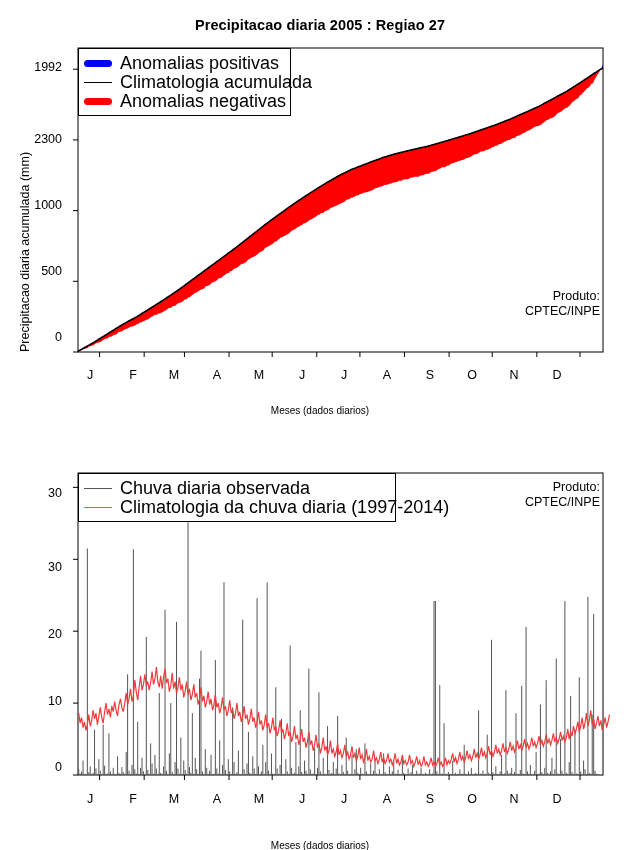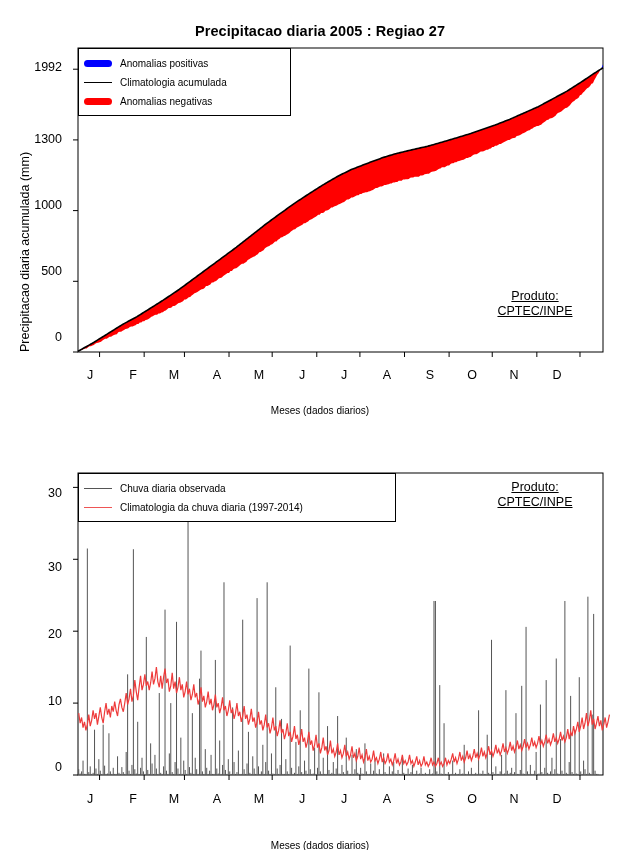--- a/index.html
+++ b/index.html
@@ -30,21 +30,21 @@
 
   .chart-title {
     position: absolute;
     left: 0;
     width: 640px;
     text-align: center;
     font-size: 14.5px;
     font-weight: bold;
     letter-spacing: 0.1px;
   }
-  #title-top { top: 17px; margin-top: 6px; }
+  #title-top { top: 17px; }
 
   .plot-svg {
     position: absolute;
     left: 0;
     top: 0;
   }
 
   .axis-title-x {
     position: absolute;
     width: 640px;
@@ -66,24 +66,23 @@
   }
   .tick-label.y {
     text-align: right;
   }
   .tick-label.x {
     text-align: center;
   }
   .produto {
     position: absolute;
     font-size: 12.5px;
-    text-align: center;
+    text-align: right;
     line-height: 15px;
     white-space: nowrap;
-    text-decoration: underline;
   }
   .legend-box {
     position: absolute;
     background: #ffffff;
     border: 1px solid #000000;
     box-sizing: border-box;
   }
   .legend-row {
     display: flex;
     align-items: center;
@@ -101,42 +100,42 @@
     height: 7px;
     border-radius: 4px;
   }
   .legend-swatch-thin {
     width: 28px;
     height: 0;
     border-top-width: 1.3px;
     border-top-style: solid;
   }
   .legend-label {
-    font-size: 10px;
+    font-size: 18px;
     white-space: nowrap;
     padding-left: 3px;
   }
 </style>
 </head>
 <body>
 
 <div id="page">
 
   <div class="panel" id="panel-top">
 
     <div class="chart-title" id="title-top">Precipitacao diaria 2005 : Regiao 27</div>
 
     <div class="axis-title-y" style="left:18px; top:352px;">Precipitacao diaria acumulada (mm)</div>
 
     <div class="axis-title-x" style="top:405px;">Meses (dados diarios)</div>
 
     <div class="tick-label y" style="left:10px; top:330px; width:52px;">0</div>
     <div class="tick-label y" style="left:10px; top:264px; width:52px;text-align:right;">500</div>
     <div class="tick-label y" style="left:10px; top:198px; width:52px;">1000</div>
-    <div class="tick-label y" style="left:10px; top:132px; width:52px;">1300</div>
+    <div class="tick-label y" style="left:10px; top:132px; width:52px;">2300</div>
     <div class="tick-label y" style="left:10px; top:60px;  width:52px;">1992</div>
 
     <div class="tick-label x" style="left:76px;  top:368px; width:28px;">J</div>
     <div class="tick-label x" style="left:119px; top:368px; width:28px;">F</div>
     <div class="tick-label x" style="left:160px; top:368px; width:28px;">M</div>
     <div class="tick-label x" style="left:203px; top:368px; width:28px;">A</div>
     <div class="tick-label x" style="left:245px; top:368px; width:28px;">M</div>
     <div class="tick-label x" style="left:288px; top:368px; width:28px;">J</div>
     <div class="tick-label x" style="left:330px; top:368px; width:28px;">J</div>
     <div class="tick-label x" style="left:373px; top:368px; width:28px;">A</div>

